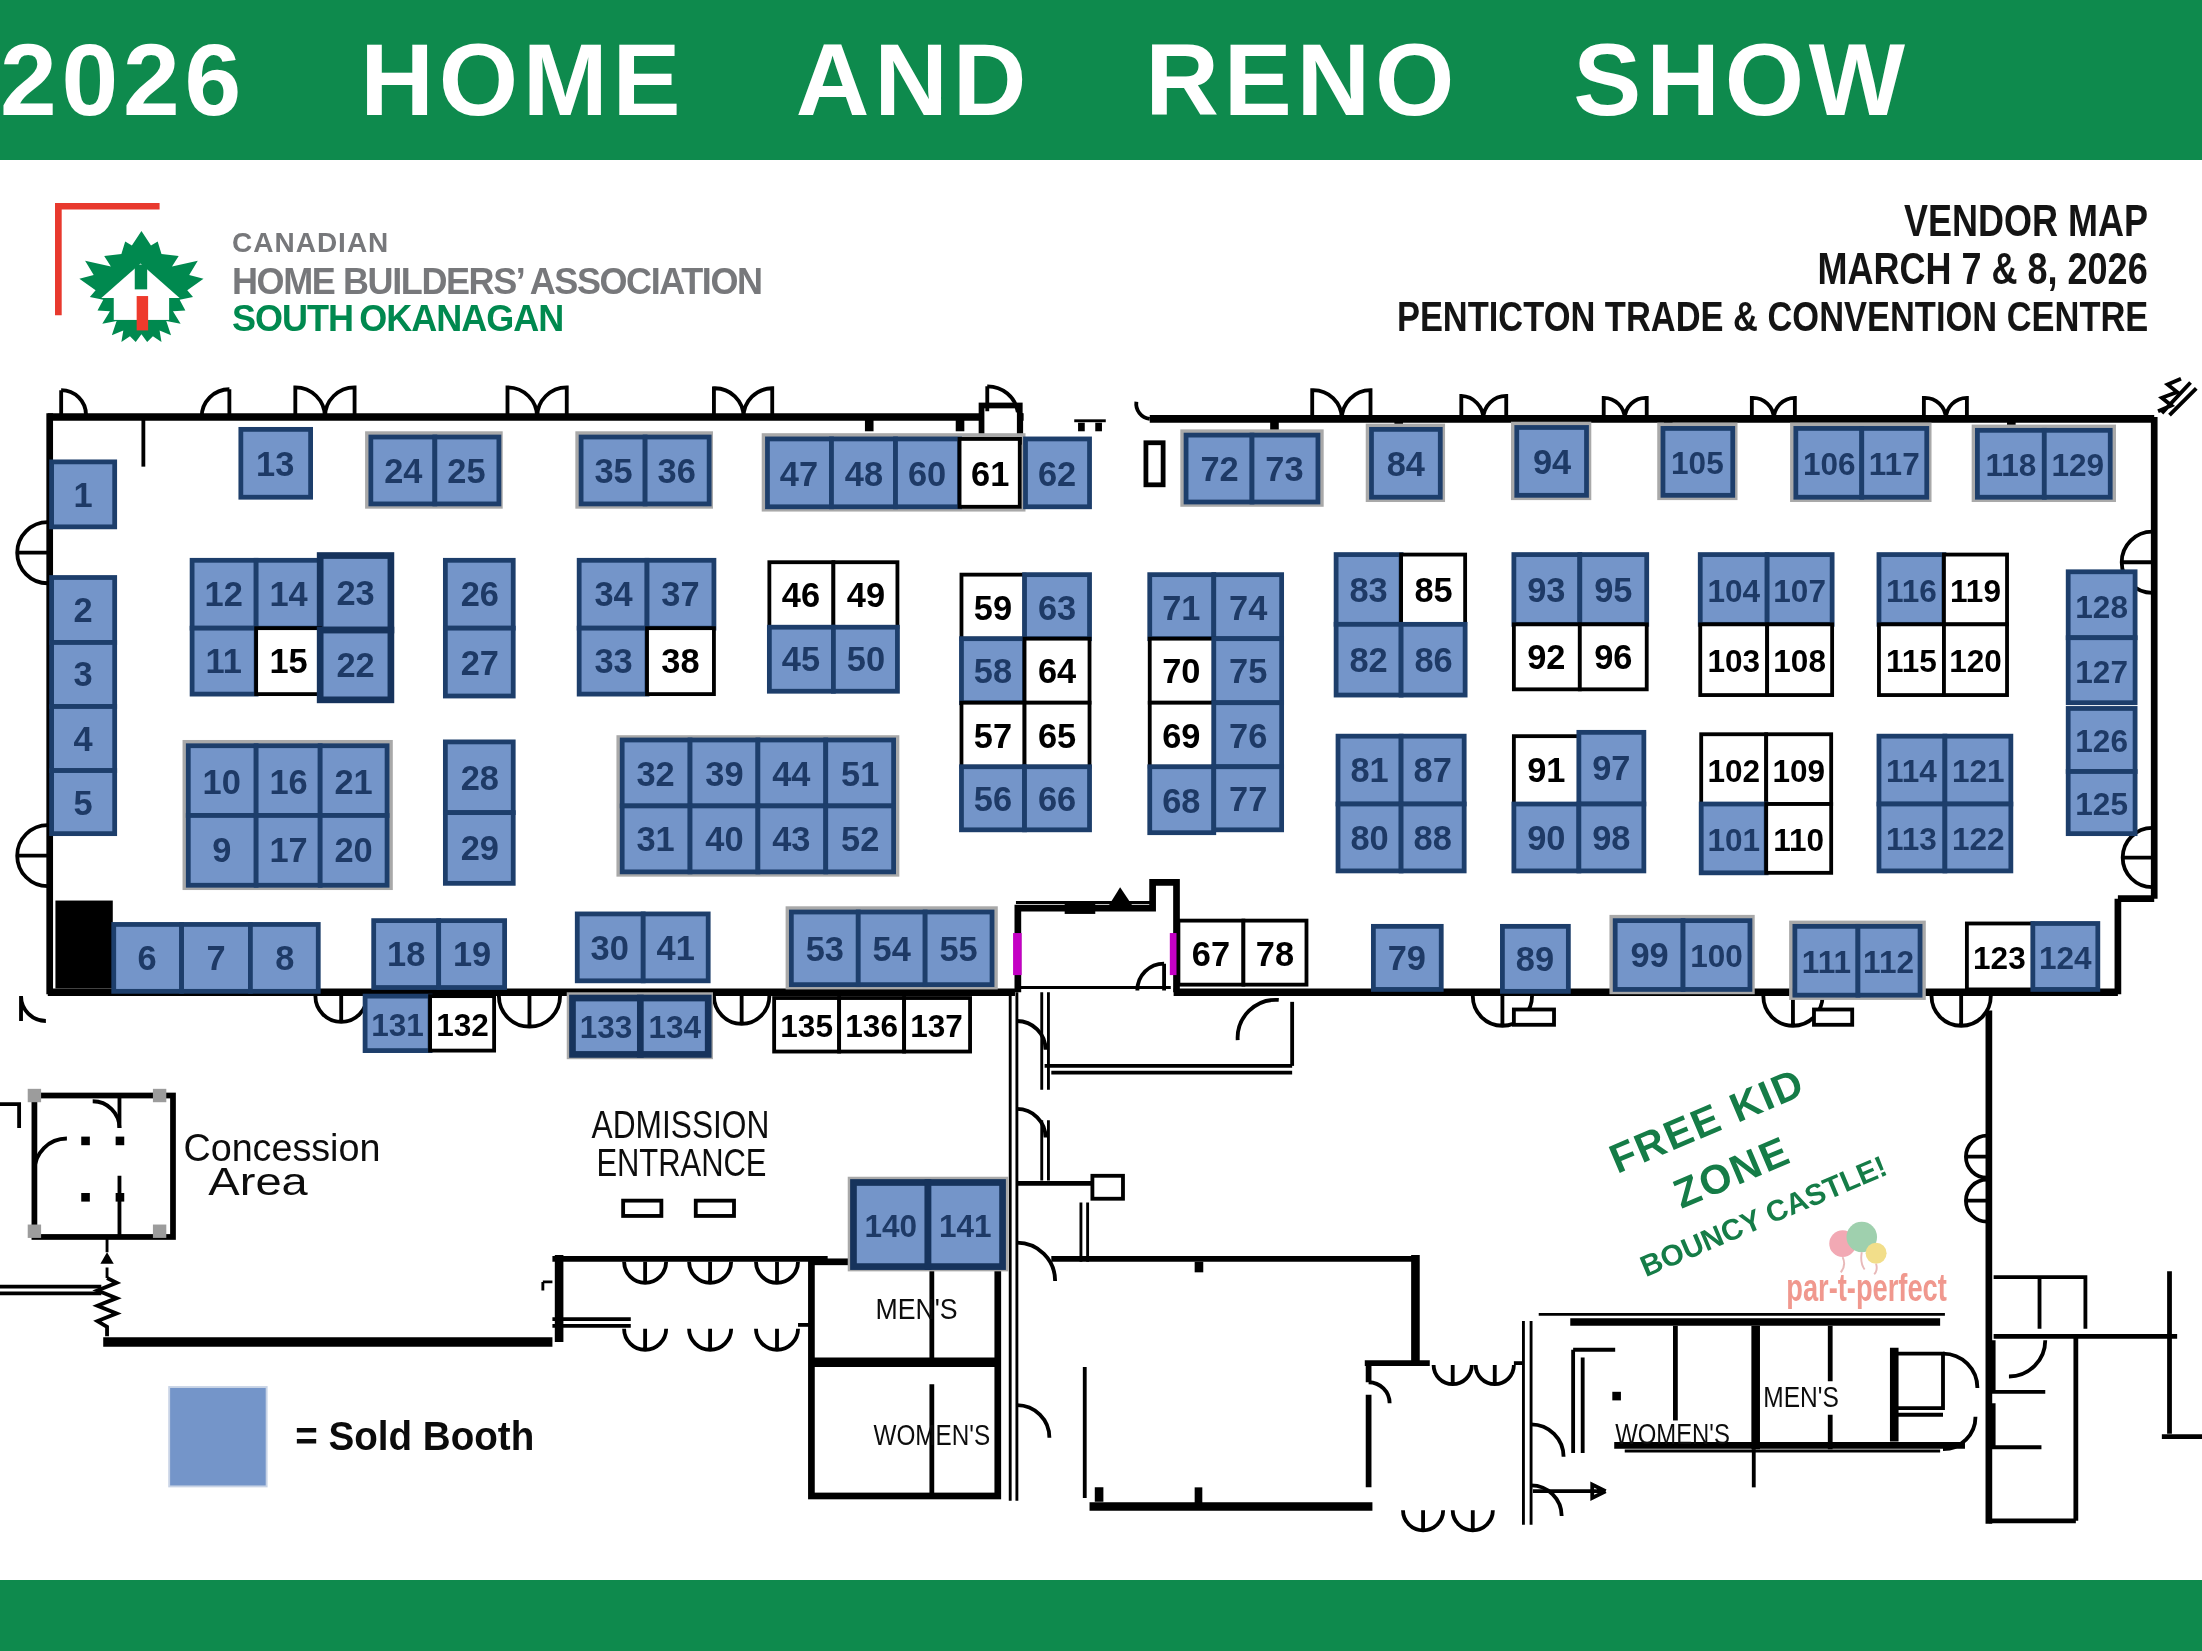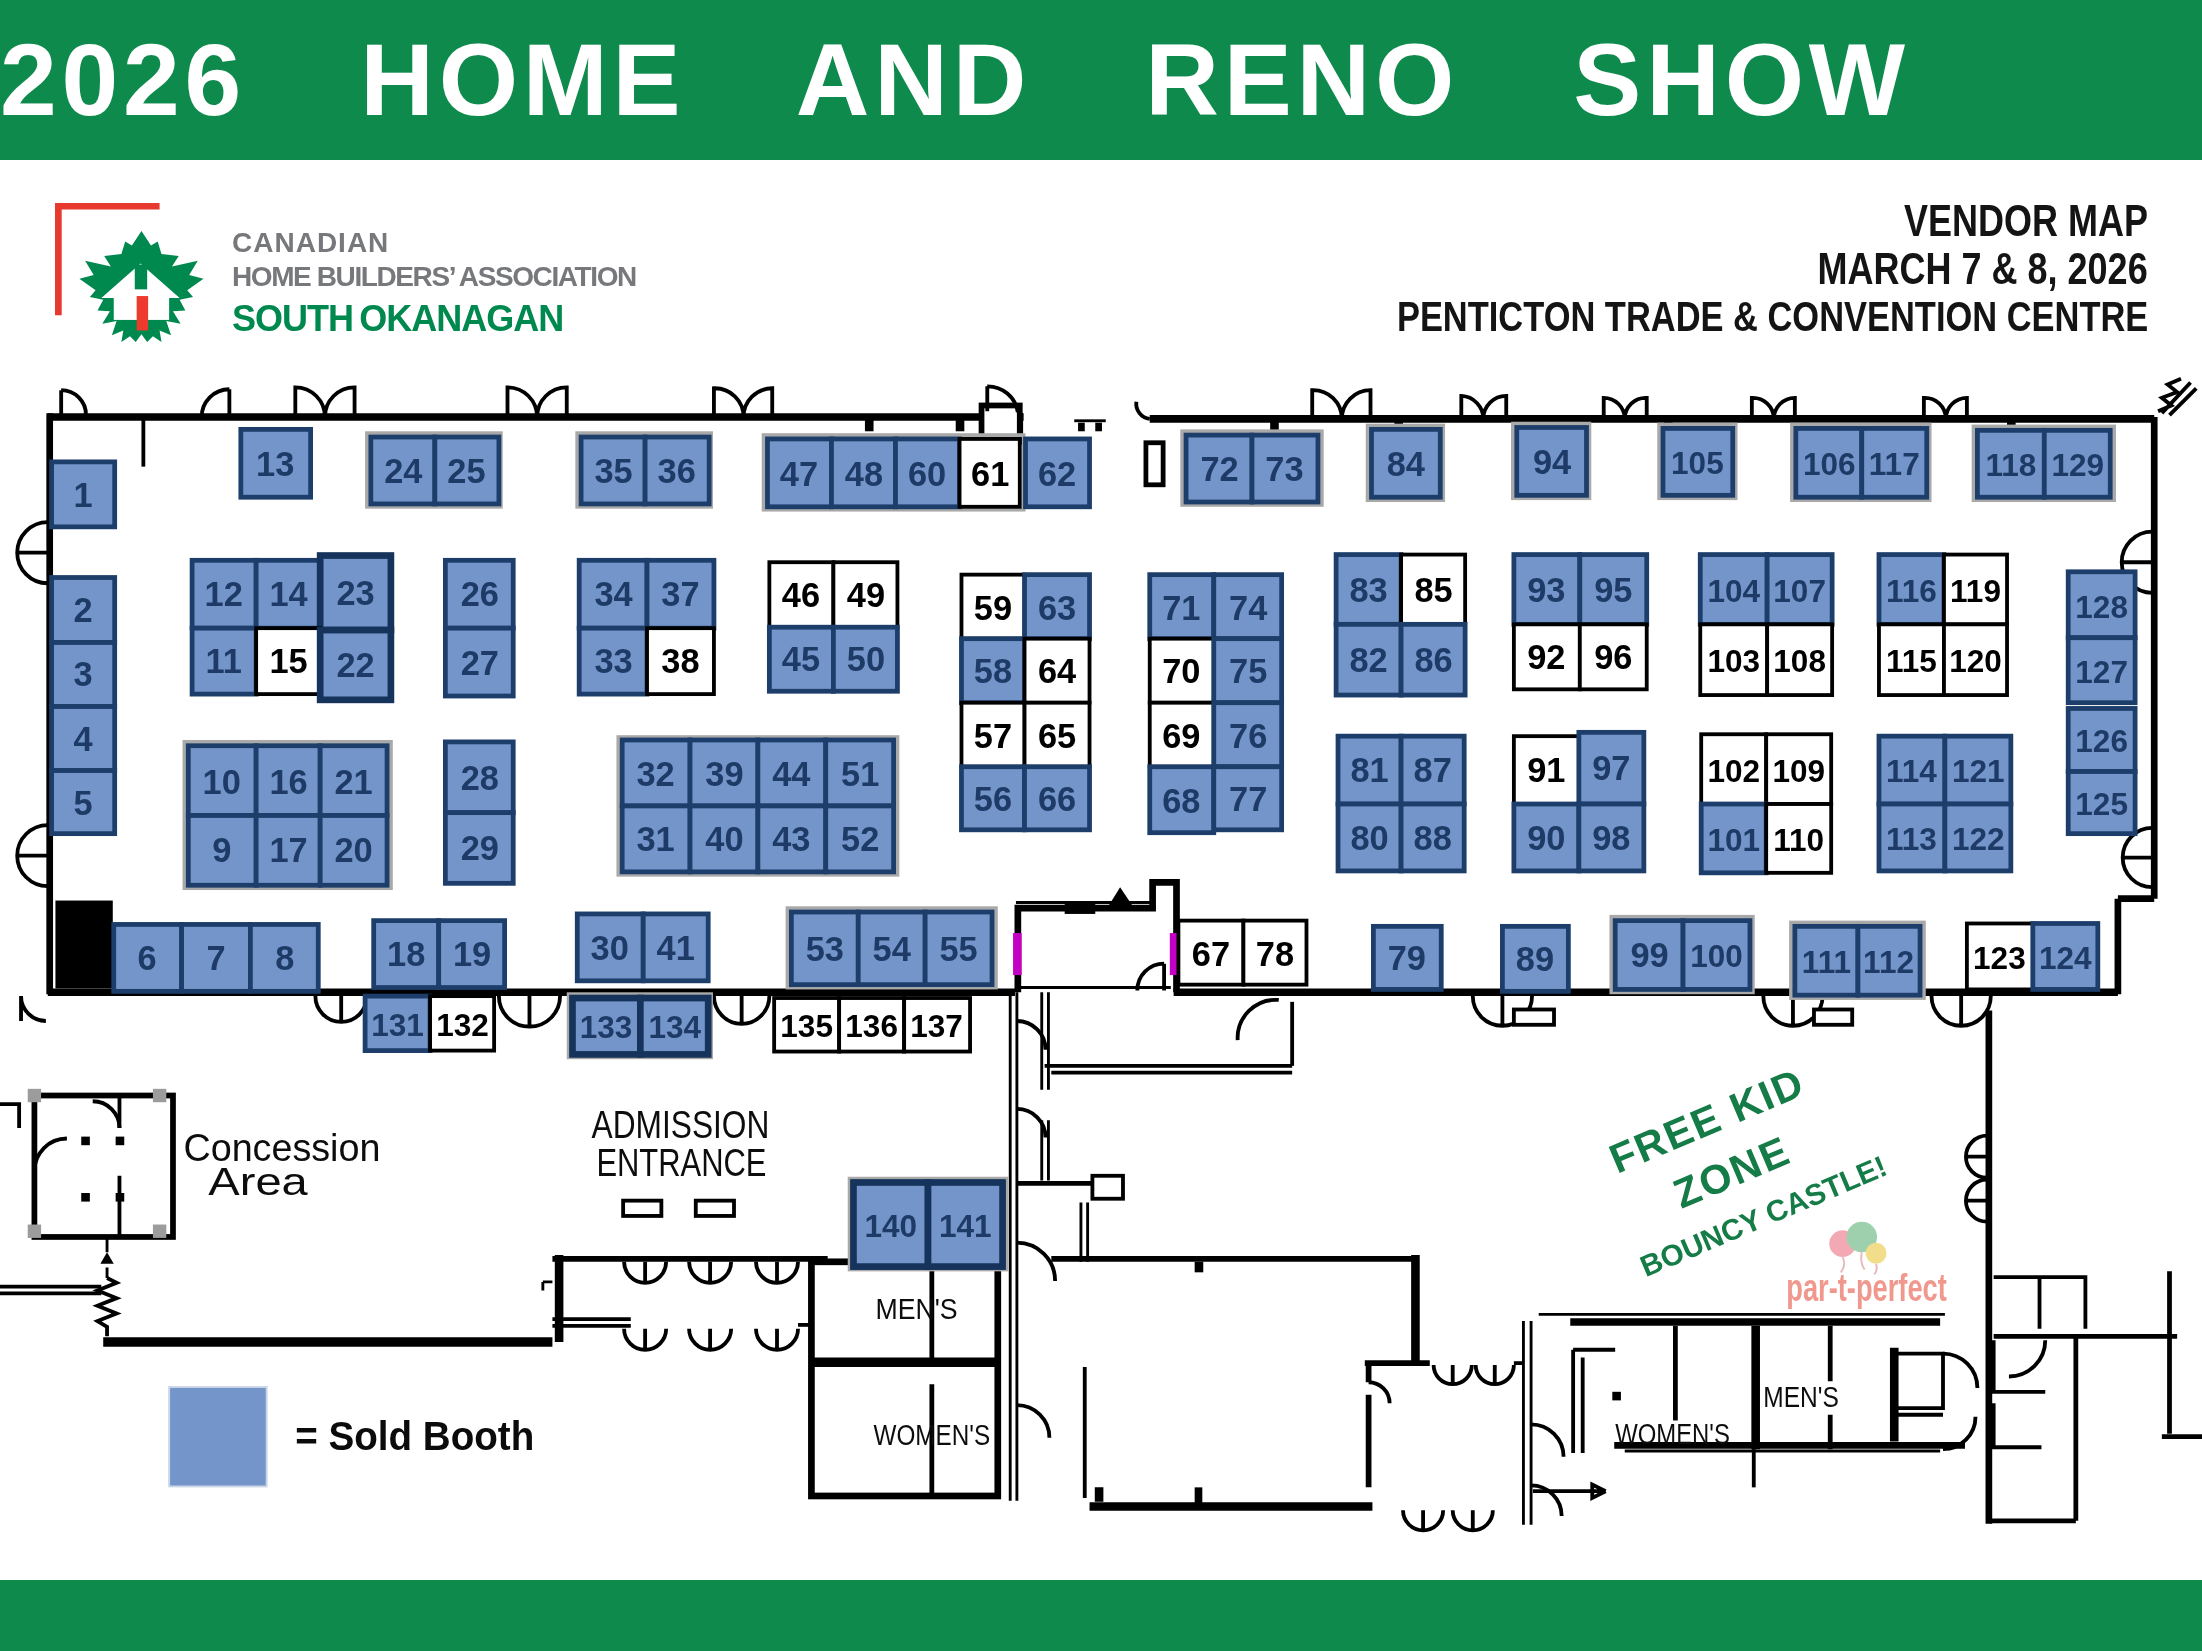--- a/index.html
+++ b/index.html
@@ -8,21 +8,21 @@
   .hdr{position:absolute;left:0;top:0;width:2202px;height:160px;background:#0e8a4d;}
   .title{position:absolute;left:0;top:0;width:1880px;text-align:center;
          font-size:102px;font-weight:bold;color:#ffffff;letter-spacing:4.8px;word-spacing:81px;
          line-height:160px;white-space:nowrap;}
   .ftr{position:absolute;left:0;top:1580px;width:2202px;height:72px;background:#0e8a4d;}
   .vline{position:absolute;right:54px;text-align:right;color:#141414;font-weight:bold;white-space:nowrap;transform-origin:100% 0;}
   .v1{top:195px;font-size:45px;transform:scaleX(0.80);}
   .v2{top:243px;font-size:45px;transform:scaleX(0.80);}
   .v3{top:293px;font-size:42px;transform:scaleX(0.82);}
   .lgtxt1{position:absolute;left:232px;top:227px;color:#77787b;font-weight:bold;font-size:28px;letter-spacing:1px;}
-  .lgtxt2{position:absolute;left:232px;top:261px;color:#77787b;font-weight:bold;font-size:28px;letter-spacing:-1.4px;}
+  .lgtxt2{position:absolute;left:232px;top:261px;color:#77787b;font-weight:bold;font-size:36px;letter-spacing:-1.4px;}
   .lgtxt3{position:absolute;left:232px;top:298px;color:#00894f;font-weight:bold;font-size:36px;letter-spacing:-1px;}
   svg text{font-family:"Liberation Sans", sans-serif;}
   .arch{fill:#0d0d0d;font-weight:normal;}
   .w3{stroke:#000;stroke-width:3;fill:none;}
   .w4{stroke:#000;stroke-width:4;fill:none;}
   .w5{stroke:#000;stroke-width:5;fill:none;}
   .w6{stroke:#000;stroke-width:6;fill:none;}
   .w7{stroke:#000;stroke-width:7;fill:none;}
   .w8{stroke:#000;stroke-width:8;fill:none;}
   .w9{stroke:#000;stroke-width:9;fill:none;}

